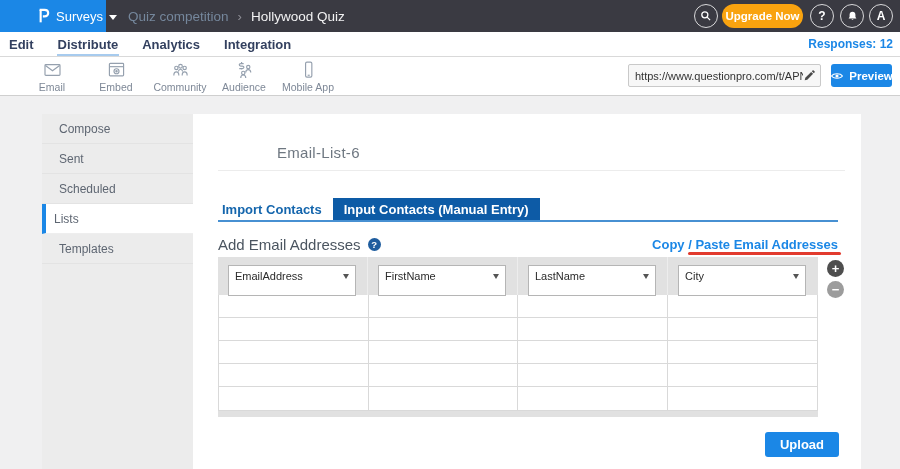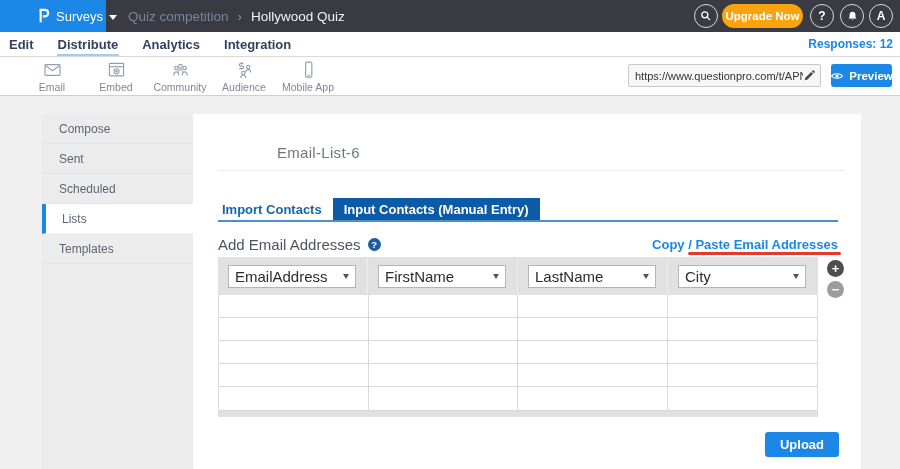--- a/index.html
+++ b/index.html
@@ -64,21 +64,21 @@
     position:absolute; left:831px; top:7px; width:61px; height:23px; background:#1b87e6; border-radius:3px;
     color:#fff; font-size:11.5px; font-weight:bold; display:flex; align-items:center; justify-content:center; gap:5px; cursor:pointer;
   }
 
   
   .sidebar { position:absolute; left:42px; top:114px; width:151px; height:355px; background:#ececec; }
   .side-item {
     height:30px; display:flex; align-items:center; padding-left:17px;
     font-size:12px; color:#5e6672; border-bottom:1px solid #e3e3e3; cursor:pointer;
   }
-  .side-item.active { background:#fff; border-left:4px solid #1b87e6; padding-left:16px; border-bottom-color:#eee; }
+  .side-item.active { background:#fff; border-left:4px solid #1b87e6; padding-left:8px; border-bottom-color:#eee; }
 
   
   .panel { position:absolute; left:193px; top:114px; width:668px; height:355px; background:#fff; }
   .list-title { position:absolute; left:84px; top:30px; font-size:15px; color:#6e7781; letter-spacing:.3px; }
   .title-divider { position:absolute; left:25px; top:56px; width:627px; height:1px; background:#ececec; }
 
   .tabs { position:absolute; left:25px; top:84px; height:22px; display:flex; align-items:center; }
   .tab { font-size:13px; font-weight:bold; cursor:pointer; }
   .tab.inactive { color:#1566ad; padding:4px 6px 4px 4px; margin-right:5px; }
   .tab.active { background:#0d5ba6; color:#fff; padding:4px 11px; }
@@ -90,22 +90,22 @@
     font-size:9.5px; font-weight:bold; text-align:center; line-height:13px; cursor:pointer;
   }
   .copy-link { position:absolute; right:23px; top:123px; font-size:13px; font-weight:bold; color:#1b87e6; cursor:pointer; }
   .red-line { position:absolute; left:495px; top:138px; width:153px; height:3px; background:#e23b2e; border-radius:2px; }
 
   .contact-table { position:absolute; left:25px; top:143px; width:600px; }
   .ct-header { height:38px; background:#e1e1e1; display:flex; }
   .ct-hcell { width:150px; border-right:1px solid #ededed; }
   .ct-hcell:last-child { border-right:none; }
   .field-select {
-    position:relative; margin:8px 0 0 10px; width:128px; height:23px; background:#fff;
-    border:1px solid #b5b5b5; font-size:15px; color:#2b2b2b; line-height:21px; padding:0 16px 0 6px; cursor:pointer;
+    position:relative; margin:8px 0 0 10px; width:128px; height:31px; background:#fff;
+    border:1px solid #b5b5b5; font-size:11px; color:#2b2b2b; line-height:21px; padding:0 16px 0 6px; cursor:pointer;
     white-space:nowrap; overflow:hidden;
   }
   .field-select::after {
     content:""; position:absolute; right:6px; top:8px; width:0; height:0;
     border-left:3.5px solid transparent; border-right:3.5px solid transparent; border-top:5px solid #555;
   }
   .ct-body { border:1px solid #d9d9d9; border-top:none; }
   .ct-row { display:flex; height:23px; border-bottom:1px solid #d9d9d9; background:#fff; }
   .ct-row:last-child { border-bottom:none; }
   .ct-cell { width:149.5px; border-right:1px solid #d9d9d9; cursor:text; }

